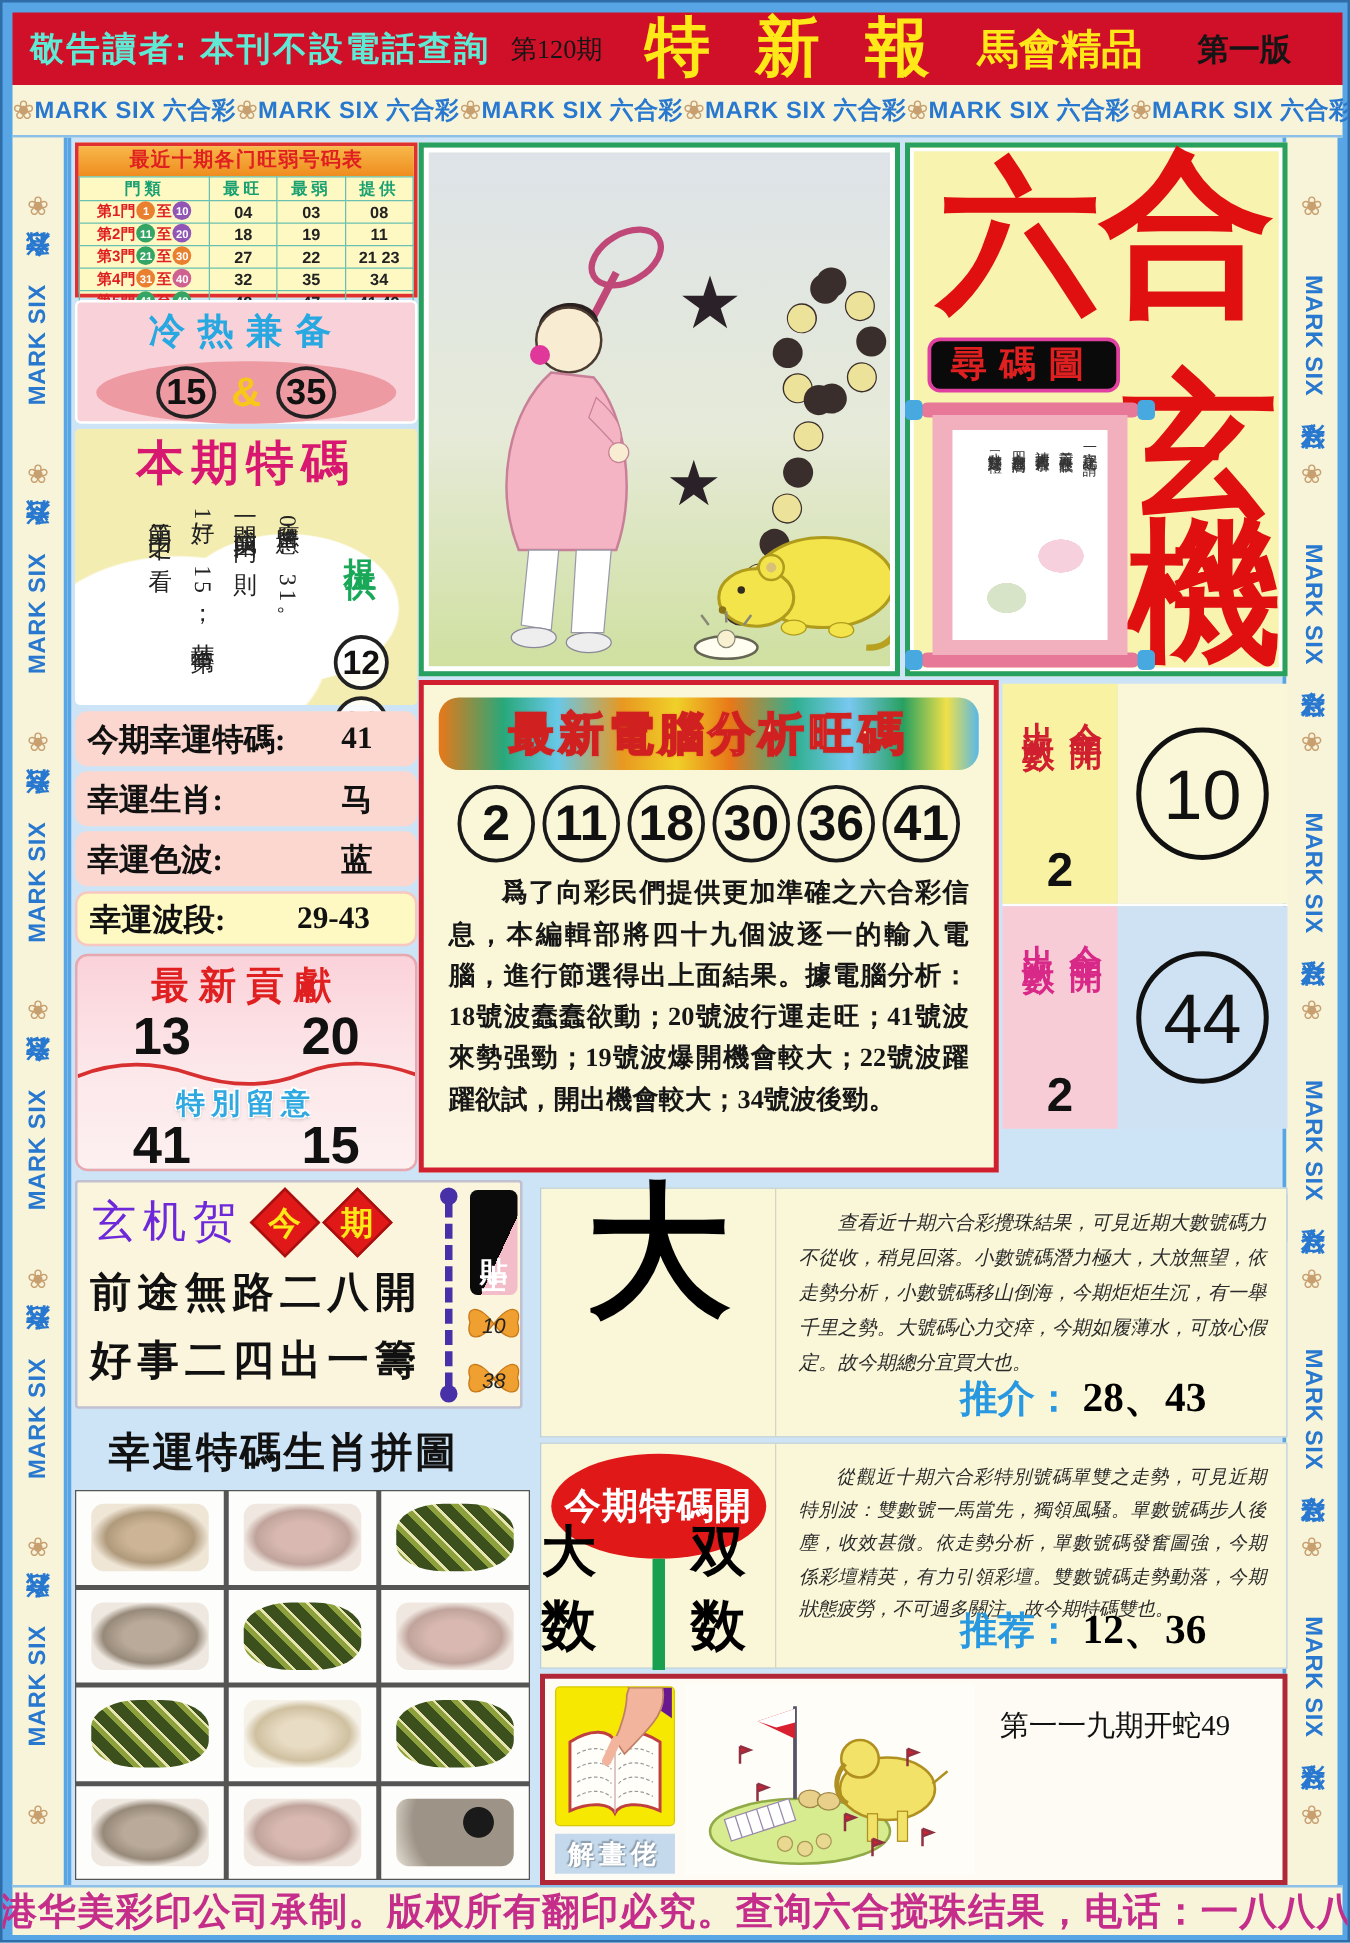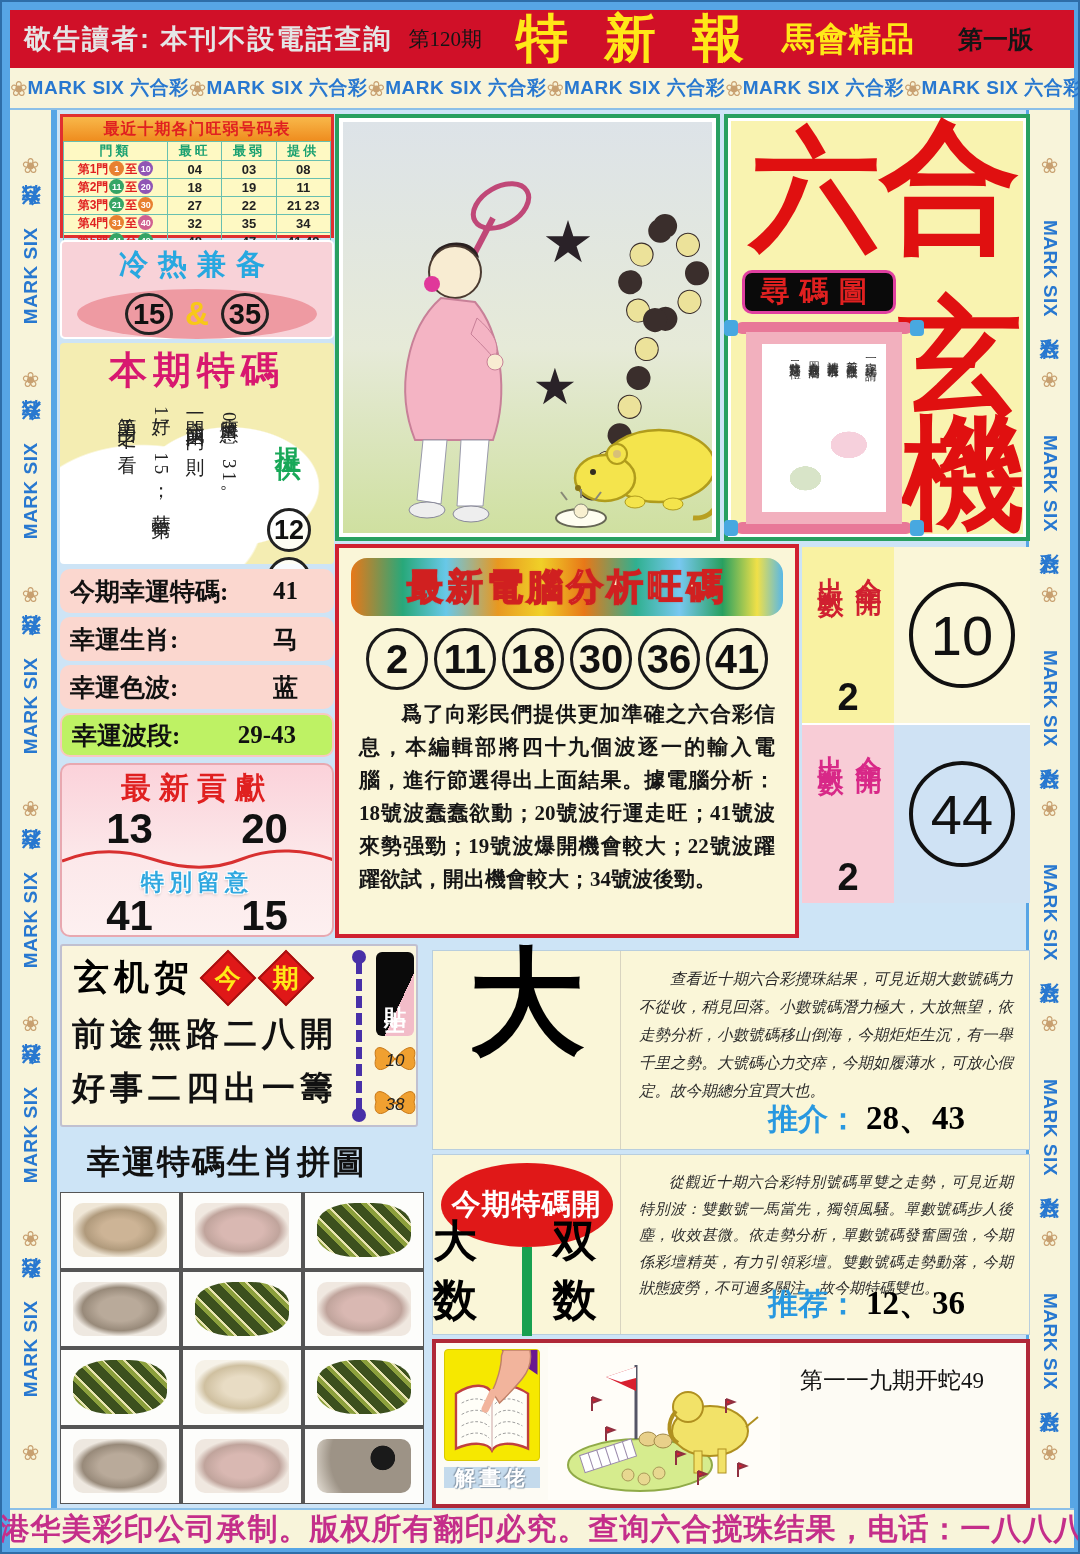--- a/index.html
+++ b/index.html
@@ -5,21 +5,21 @@
   html,body{margin:0;padding:0;background:#88b8d8;}
   .page, .page *{box-sizing:border-box;}
   .page{position:relative;width:1080px;height:1554px;background:#57a5e5;
         font-family:"Liberation Sans",sans-serif;overflow:hidden;margin:0 auto;
         border:2px solid #2e6da8;}
   .abs{position:absolute;}
 
   
   .banner{position:absolute;left:8px;top:8px;width:1064px;height:58px;background:#d01028;
           display:flex;align-items:center;white-space:nowrap;}
-  .banner .notice{color:#e5e5e5;font-size:27px;font-weight:bold;margin-left:14px;letter-spacing:2px;}
+  .banner .notice{color:#5eead4;font-size:27px;font-weight:bold;margin-left:14px;letter-spacing:2px;}
   .banner .issue{color:#151515;font-size:21px;margin-left:16px;font-family:"Liberation Serif",serif;}
   .banner .title{color:#ffe818;font-size:52px;font-weight:bold;letter-spacing:36px;margin-left:34px;
                  font-family:"Liberation Serif",serif;line-height:1;}
   .banner .subtitle{color:#ffe818;font-size:33px;font-weight:bold;margin-left:2px;}
   .banner .edition{color:#151515;font-size:25px;font-weight:bold;margin-left:44px;}
 
   
   .strip-top{position:absolute;left:8px;top:66px;width:1064px;height:42px;background:#f8f4da;
              display:flex;align-items:center;justify-content:space-evenly;border-bottom:2px solid #8cc0e8;}
   .ms-text{color:#2878d0;font-weight:bold;font-size:19px;letter-spacing:0.5px;white-space:nowrap;}
@@ -66,38 +66,38 @@
   .spec-provide{position:absolute;right:6px;top:56px;width:78px;text-align:center;}
   .spec-provide .lbl{writing-mode:vertical-rl;font-size:26px;color:#18a858;font-weight:bold;letter-spacing:9px;
                      height:104px;margin:0 auto;}
   .spec-circ{width:44px;height:44px;border:3px solid #222;border-radius:50%;background:rgba(255,255,255,.85);
              display:flex;align-items:center;justify-content:center;font-size:27px;font-weight:bold;margin:5px auto 0;color:#111;}
 
   
   .lucky-row{left:58px;width:274px;height:44px;background:#fbd7cf;border-radius:10px;display:flex;align-items:center;
              justify-content:space-between;font-size:25px;font-weight:bold;color:#111;padding:0 10px;
              font-family:"Liberation Serif",serif;}
-  .lucky-row.white{background:#bef264;border:2px solid #f8c8c0;}
+  .lucky-row.white{background:#fef9c3;border:2px solid #f8c8c0;}
   .lucky-val{margin-right:26px;}
 
   
   .contrib-box{left:58px;top:761px;width:274px;height:174px;border-radius:10px;border:2px solid #e8a8b0;
                background:linear-gradient(180deg,#fbd2da,#fce8ea 55%,#fdf0f0);overflow:hidden;}
   .contrib-title{font-size:30px;color:#e02020;font-weight:bold;text-align:center;letter-spacing:8px;margin-top:3px;
                  font-family:"Liberation Serif",serif;}
   .contrib-nums{display:flex;justify-content:space-around;font-size:42px;color:#111;font-weight:bold;margin-top:-4px;}
   .contrib-wave{position:absolute;left:0;top:82px;width:274px;height:22px;}
   .contrib-note{text-align:center;font-size:23px;font-weight:bold;color:#30a8e0;letter-spacing:5px;margin-top:14px;
      text-shadow:-1px -1px 0 #fff,1px -1px 0 #fff,-1px 1px 0 #fff,1px 1px 0 #fff,0 2px 3px rgba(0,0,0,.25);}
   .contrib-nums2{display:flex;justify-content:space-around;font-size:42px;color:#111;font-weight:bold;margin-top:-6px;}
 
   
   .myst-box{left:58px;top:942px;width:358px;height:183px;background:#faf5dc;border:2px solid #c0c0d0;border-radius:3px;}
   .myst-title{position:absolute;left:12px;top:8px;display:flex;align-items:center;gap:10px;}
-  .myst-prefix{font-size:35px;color:#000000;font-weight:bold;letter-spacing:5px;}
+  .myst-prefix{font-size:35px;color:#6d28d9;font-weight:normal;letter-spacing:5px;}
   .diamond{width:40px;height:40px;background:#e01818;border:2px solid #a81010;transform:rotate(45deg);
            display:flex;align-items:center;justify-content:center;margin:0 4px;}
   .diamond span{transform:rotate(-45deg);color:#ffe818;font-size:26px;font-weight:bold;font-family:"Liberation Serif",serif;}
   .myst-line{position:absolute;left:10px;font-size:33px;font-weight:bold;color:#111;letter-spacing:5px;
              font-family:"Liberation Serif",serif;white-space:nowrap;}
   .myst-divider{position:absolute;left:294px;top:16px;height:148px;border-left:6px dashed #4830a8;}
   .myst-divider::before,.myst-divider::after{content:"";position:absolute;left:-10px;width:14px;height:14px;
              border-radius:50%;background:#4830a8;}
   .myst-divider::before{top:-12px;} .myst-divider::after{bottom:-12px;}
   .tip-tag{position:absolute;left:314px;top:6px;width:38px;height:84px;border-radius:6px;
@@ -195,21 +195,21 @@
   .sect-right{position:absolute;left:190px;top:0;right:0;bottom:0;padding:14px 16px 0;}
   .para-script{font-size:15.5px;line-height:28px;color:#2a2a2a;font-style:italic;text-indent:2em;
                font-family:"Liberation Serif",serif;text-align:justify;}
   .rec-line{position:absolute;right:64px;bottom:8px;display:flex;align-items:baseline;gap:8px;}
   .rec-label{color:#2898e0;font-size:30px;font-weight:bold;}
   .rec-val{color:#000;font-size:33px;font-weight:bold;font-family:"Liberation Serif",serif;}
 
   
   .bottom-box{left:430px;top:1337px;width:598px;height:169px;border:4px solid #b02838;background:#fdfbf4;}
   .bb-ytile{position:absolute;left:8px;top:6px;width:96px;height:112px;background:#f6e800;border:1px solid #d8c800;border-radius:4px;}
-  .bb-tag{position:absolute;left:8px;top:124px;width:96px;height:21px;background:#c4daec;display:flex;align-items:center;
+  .bb-tag{position:absolute;left:8px;top:124px;width:96px;height:32px;background:#c4daec;display:flex;align-items:center;
           justify-content:center;color:#fff;font-size:21px;font-weight:bold;letter-spacing:4px;
           text-shadow:1px 1px 1px #8899aa,-1px -1px 1px #8899aa;}
   .bb-cartoon{position:absolute;left:112px;top:4px;width:232px;height:153px;background:#fffdf8;}
   .bb-result{position:absolute;left:364px;top:22px;font-size:23px;color:#111;font-family:"Liberation Serif",serif;}
 
   .footer{position:absolute;left:8px;top:1506px;width:1064px;height:40px;background:#f8f4da;border-top:2px solid #8cc0e8;
           display:flex;align-items:center;justify-content:center;color:#c42e8a;font-size:30px;font-weight:bold;
           letter-spacing:1px;white-space:nowrap;}
 </style>
 </head>

